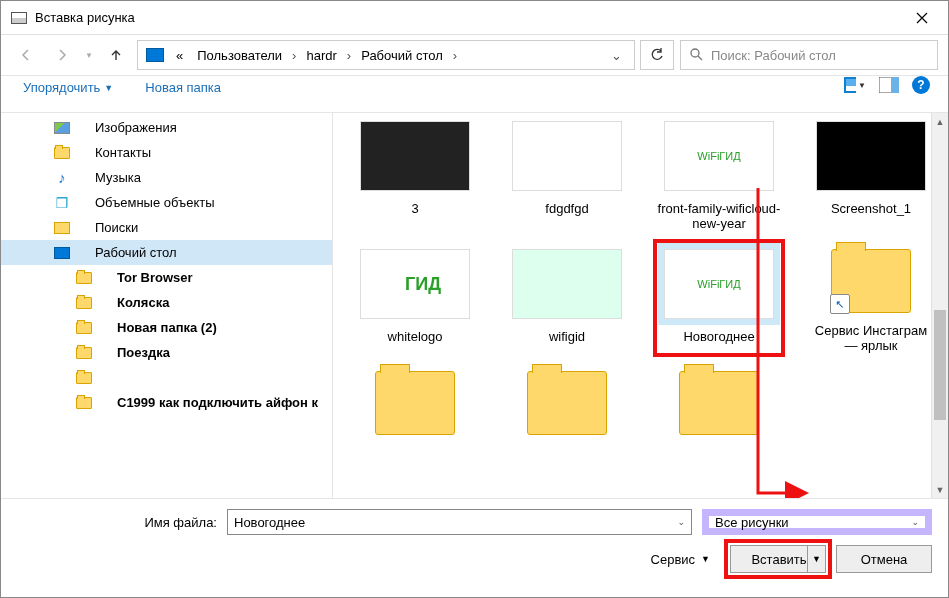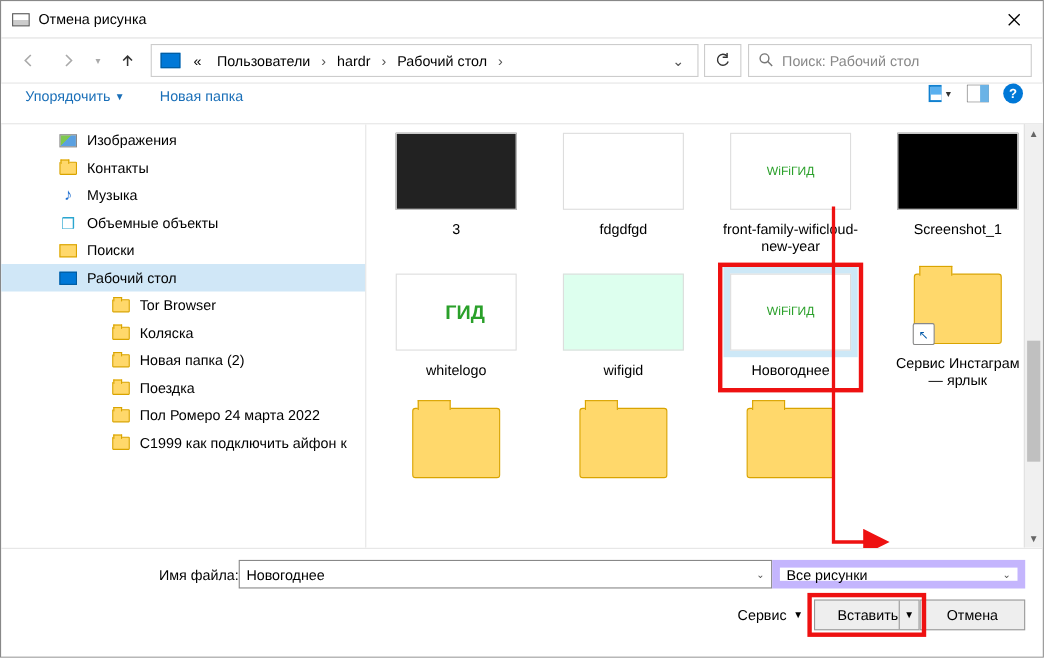--- a/index.html
+++ b/index.html
@@ -27,22 +27,22 @@
   .toolbar { height: 38px; border-top: 1px solid #e5e5e5; border-bottom: 1px solid #e5e5e5; display: flex; align-items: flex-start; padding: 0 18px; background: #fff; }
   .tool-link { color: #1a6fb8; cursor: pointer; padding: 4px 4px; display: flex; align-items: center; gap: 4px; }
   .tool-link.sep { margin-right: 24px; }
   .tool-drop { font-size: 9px; color: #1a6fb8; }
   .toolbar-right { margin-left: auto; display: flex; align-items: center; gap: 12px; }
   .view-icon { width: 22px; height: 18px; display: flex; align-items: center; justify-content: center; }
   .help-icon { width: 18px; height: 18px; border-radius: 50%; background: #0078d7; color: #fff; font-weight: bold; display: flex; align-items: center; justify-content: center; font-size: 12px; }
 
   .body-area { flex: 1; display: flex; overflow: hidden; }
   .tree { width: 332px; border-right: 1px solid #e5e5e5; overflow-y: auto; padding-top: 2px; position: relative; }
-  .tree-item { display: flex; align-items: center; height: 25px; padding-left: 52px; gap: 8px; cursor: default; }
-  .tree-item.depth2 { padding-left: 100px; }
+  .tree-item { display: flex; align-items: center; height: 25px; padding-left: 52px; gap: 24px; cursor: default; }
+  .tree-item.depth2 { padding-left: 74px; font-weight: bold; }
   .tree-item.selected { background: #d0e7f7; }
   .tree-item .t-icon { width: 18px; height: 16px; display: flex; align-items: center; justify-content: center; }
   .folder-icon { width: 16px; height: 12px; background: #ffd86b; border: 1px solid #d9a400; border-radius: 1px; position: relative; }
   .folder-icon::before { content: ""; position: absolute; top: -3px; left: 0; width: 6px; height: 3px; background: #ffd86b; border: 1px solid #d9a400; border-bottom: none; }
   .pics-icon { width: 16px; height: 12px; border: 1px solid #888; background: linear-gradient(135deg,#7ec850 40%,#5aa0e0 40%); }
   .music-icon { color: #1f6fd0; font-size: 15px; }
   .cube-icon { color: #2aa6d0; font-size: 14px; }
   .search-folder { background: #ffd86b; width:16px;height:12px;border:1px solid #d9a400; position:relative;}
   .desktop-icon { width: 16px; height: 12px; background: #0078d7; border: 1px solid #005a9e; }
 
@@ -57,41 +57,41 @@
   .big-folder { width: 80px; height: 64px; background: #ffd86b; border: 1px solid #d9a400; border-radius: 3px; position: relative; }
   .big-folder::before { content:""; position:absolute; top:-8px; left:4px; width:28px; height:8px; background:#ffd86b; border:1px solid #d9a400; border-bottom:none; }
   .big-folder.shortcut::after { content:"↗"; position:absolute; bottom:-2px; left:-2px; width:18px;height:18px; background:#fff; border:1px solid #888; border-radius:2px; display:flex;align-items:center;justify-content:center; font-size:11px; color:#0058a8; transform: scaleX(-1); }
 
   .vscroll { position: absolute; right: 0; top: 0; bottom: 0; width: 17px; background: #f0f0f0; border-left:1px solid #e0e0e0; display:flex; flex-direction:column; }
   .vscroll .arrow { height: 17px; display:flex;align-items:center;justify-content:center; color:#666; font-size:9px; }
   .vscroll .thumb-bar { flex:1; position:relative; }
   .vscroll .thumb-bar .handle { position:absolute; left:2px; right:2px; top: 180px; height: 110px; background:#c0c0c0; }
 
   .footer { border-top: 1px solid #e5e5e5; padding: 10px 16px 14px; }
-  .footer-row { display: flex; align-items: center; margin-bottom: 10px; }
+  .footer-row { display: flex; align-items: center; gap: 10px; margin-bottom: 10px; }
   .footer-row.right { justify-content: flex-end; }
   .lbl { text-align: right; width: 200px; }
   .fname-input { flex: 1; height: 26px; border: 1px solid #888; padding: 0 6px; display:flex; align-items:center; justify-content:space-between; }
   .filter-select { width: 230px; height: 26px; border: 7px solid #c4b5fd; padding: 0 6px; display:flex; align-items:center; justify-content:space-between; }
   .btn { height: 28px; min-width: 96px; border: 1px solid #999; background: #eee; display:flex; align-items:center; justify-content:center; padding: 0 10px; cursor:pointer; }
   .btn.split { min-width: 96px; outline: 4px solid #e11; outline-offset: 2px; position:relative; padding-right: 8px; }
   .btn.split .split-arrow { position:absolute; right:0; top:0; bottom:0; width:18px; border-left:1px solid #999; display:flex;align-items:center;justify-content:center; font-size:9px; }
   .svc-link { display:flex; align-items:center; gap:6px; margin-right: 10px; cursor:pointer; }
   .svc-link .tri { font-size: 9px; }
 
   .annot-arrow { position:absolute; pointer-events:none; }
 </style>
 </head>
 <body>
 
 <div class="dialog">
 
   <div class="titlebar">
     <span class="win-icon"></span>
-    <span class="title-text">Отмена рисунка</span>
+    <span class="title-text">Вставка рисунка</span>
     <div class="close-btn">
       <svg viewBox="0 0 12 12">
           <path d="M1 1 L11 11 M11 1 L1 11" stroke="#000" stroke-width="1.2"></path>
         </svg>
     </div>
   </div>
 
   <div class="navbar">
     <div class="nav-arrow">
       <svg width="14" height="14">
@@ -226,21 +226,20 @@
         <div class="tree-item depth2">
           <span class="t-icon">
             <span class="folder-icon"></span>
           </span>
           <span>Поездка</span>
         </div>
         <div class="tree-item depth2">
           <span class="t-icon">
             <span class="folder-icon"></span>
           </span>
-          <span>Пол Ромеро 24 марта 2022</span>
         </div>
         <div class="tree-item depth2">
           <span class="t-icon">
             <span class="folder-icon"></span>
           </span>
           <span>С1999 как подключить айфон к</span>
         </div>
       </div>
 
     <div class="content">

